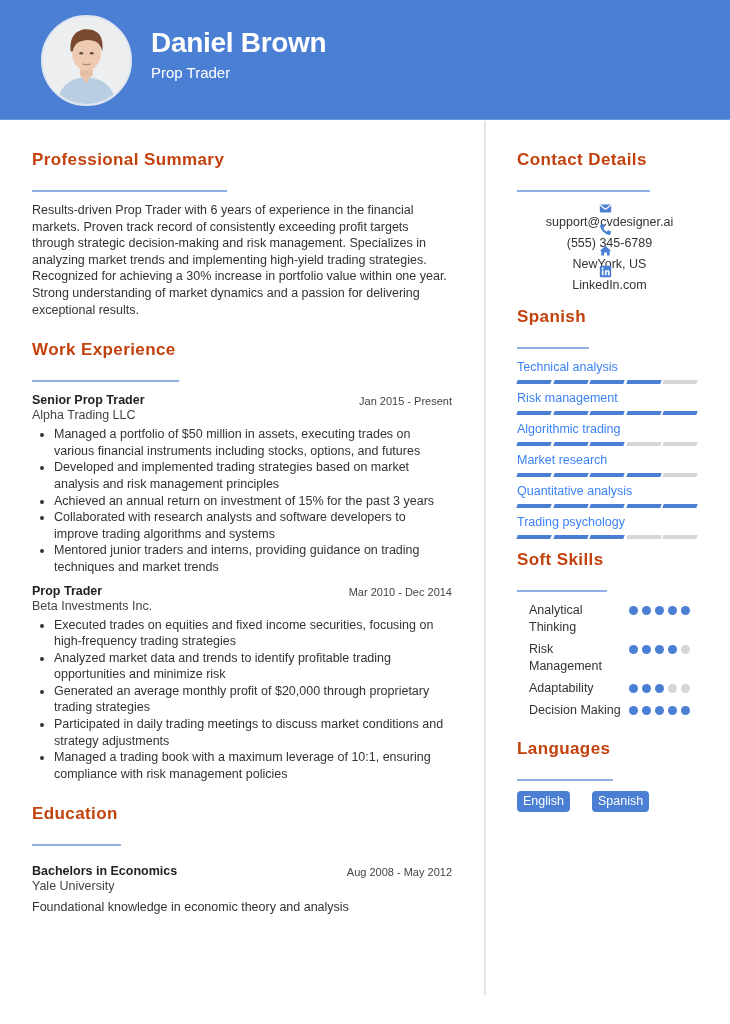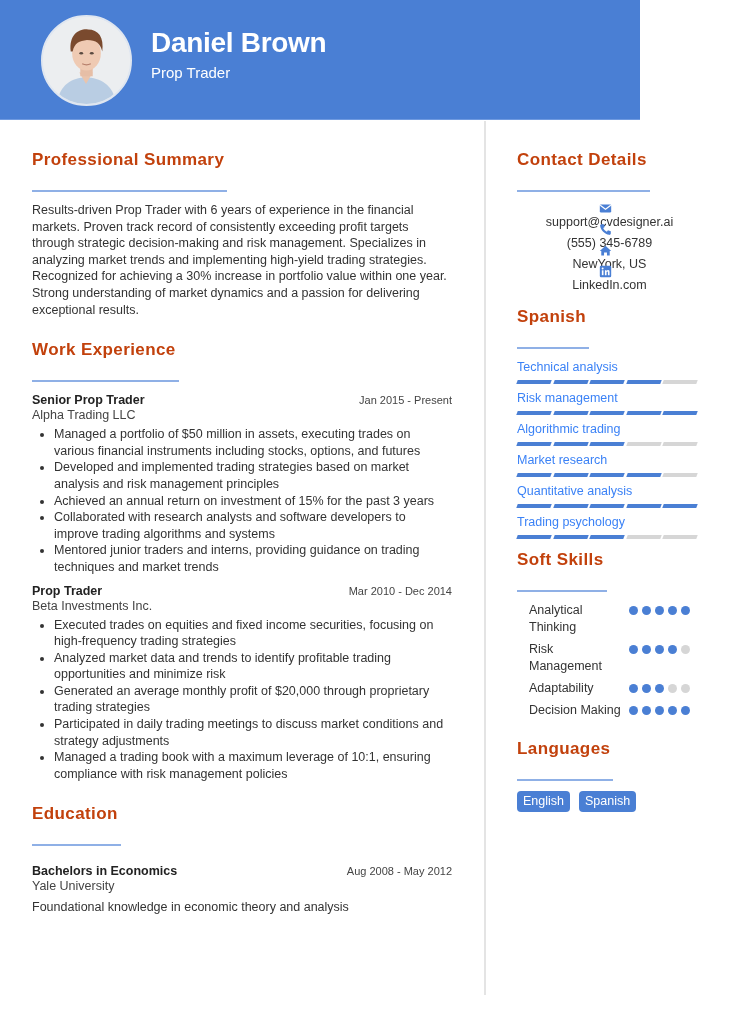--- a/index.html
+++ b/index.html
@@ -1,20 +1,20 @@
 <!DOCTYPE html>
 <html><head>
   <meta charset="utf-8">
   <style>
     * { box-sizing: border-box; margin: 0; padding: 0; }
     html, body { width: 730px; height: 1024px; background: #ffffff; overflow: hidden; }
     body { font-family: "Liberation Sans", "DejaVu Sans", sans-serif; color: #333; position: relative; }
 
     .header {
-      position: absolute; left: 0; top: 0; width: 640px; height: 120px;
+      position: absolute; left: 0; top: 0; width: 730px; height: 120px;
       background: #4a7fd4;
       border-bottom: 1px solid #6f9ae0;
     }
     .avatar {
       position: absolute; left: 41px; top: 15px; width: 91px; height: 91px;
       border-radius: 50%; background: #eef0f2; overflow: hidden;
       border: 2px solid #dfe6f0;
     }
     .avatar svg { width: 100%; height: 100%; display: block; }
     .name {
@@ -36,21 +36,21 @@
 
     .sec-title {
       display: inline-block; font-size: 17px; font-weight: bold; color: #c2410c;
       letter-spacing: 0.4px; padding-right: 3px; padding-bottom: 20px;
       border-bottom: 2px solid #8fb0e6; margin-bottom: 10px;
     }
 
     .summary { font-size: 12.5px; line-height: 16.6px; color: #333; }
 
     .job { margin-top: 0; }
-    .row-top { display: flex; justify-content: space-between; align-items: center; }
+    .row-top { display: flex; justify-content: space-between; align-items: flex-end; }
     .job-title { font-size: 12.5px; font-weight: bold; color: #222; }
     .job-date { font-size: 11px; color: #444; }
     .job-company { font-size: 12.5px; color: #444; line-height: 17px; margin-bottom: 2px; }
     .bullets { list-style: none; margin-left: 5px; }
     .bullets li {
       position: relative; padding-left: 17px; font-size: 12.5px; line-height: 16.6px; color: #333;
     }
     .bullets li::before {
       content: ""; position: absolute; left: 3px; top: 7px; width: 4px; height: 4px;
       border-radius: 50%; background: #333;
@@ -65,21 +65,21 @@
     .bar { display: flex; gap: 3px; margin-top: 5px; margin-bottom: 6px; width: 180px; }
     .seg { width: 33.6px; height: 4px; background: #d6d6d6; transform: skewX(-20deg); }
     .seg.on { background: #4a7fd4; }
 
     .soft-row { display: flex; justify-content: center; align-items: flex-start; margin-bottom: 5px; }
     .soft-label { font-size: 12.5px; color: #333; line-height: 17px; width: 100px; }
     .dots { display: flex; gap: 4px; margin-top: 4px; }
     .dot { width: 9px; height: 9px; border-radius: 50%; background: #d6d6d6; }
     .dot.on { background: #4a7fd4; }
 
-    .langs { display: flex; gap: 9px; }
+    .langs { display: flex; gap: 22px; }
     .lang {
       background: #4a7fd4; color: #fff; font-size: 12.5px; padding: 3px 6px;
       border-radius: 4px; line-height: 15px;
     }
   </style>
 </head>
 <body>
 
 <div class="header">
   <div class="avatar">

